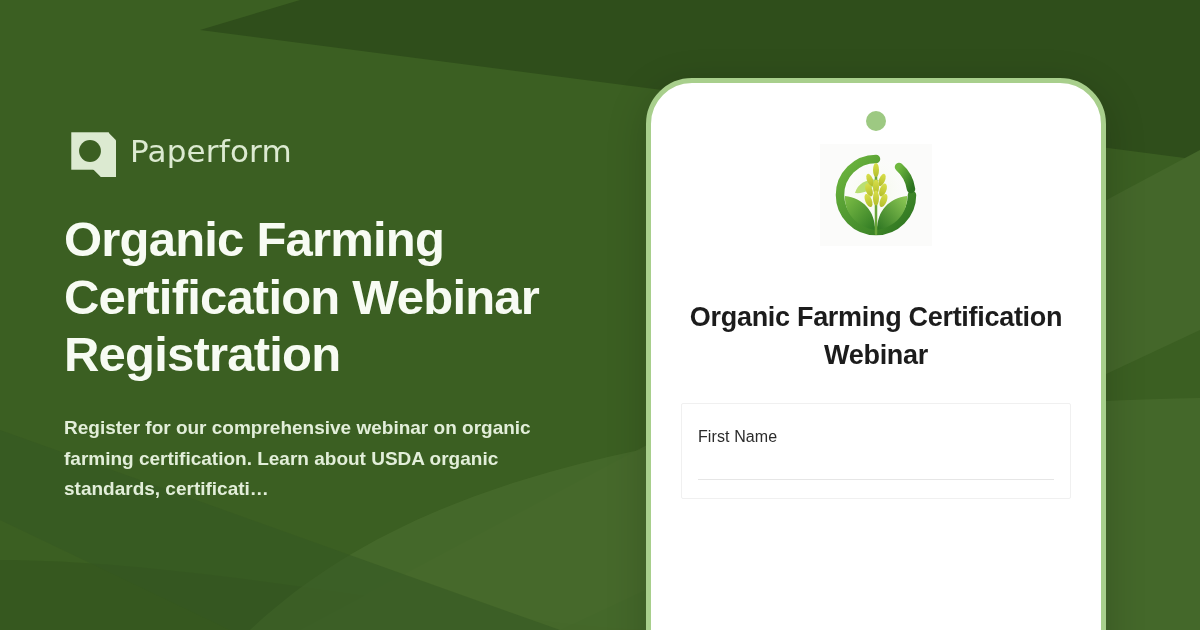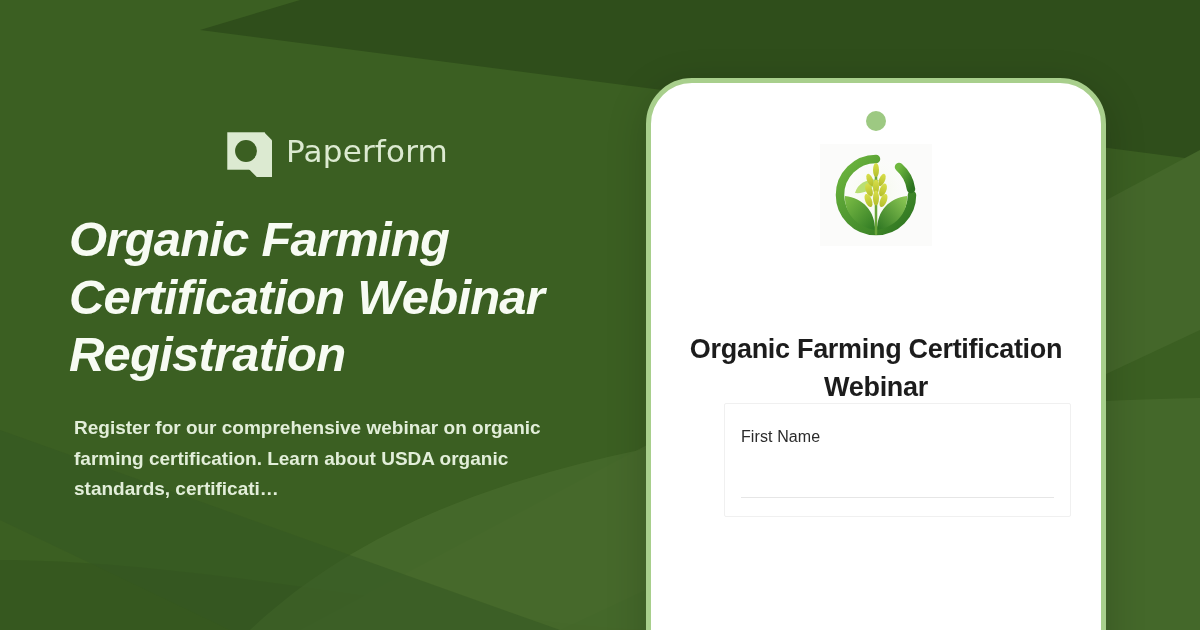--- a/index.html
+++ b/index.html
@@ -28,21 +28,20 @@
   .left-col {
     position: absolute;
     left: 64px;
     top: 0;
     width: 540px;
     height: 630px;
     display: flex;
     flex-direction: column;
     justify-content: center;
     z-index: 5;
-    align-items: center;
   }
 
   .brand {
     display: flex;
     align-items: center;
     gap: 14px;
     margin-bottom: 34px;
   }
   .brand-mark { width: 52px; height: 52px; flex: 0 0 52px; display: block; }
   .brand-word {
@@ -55,21 +54,20 @@
   }
 
   .headline {
     font-size: 49px;
     line-height: 1.17;
     font-weight: 700;
     color: #f7fbf3;
     letter-spacing: -0.8px;
     max-width: 530px;
     margin-bottom: 30px;
-    font-style: italic;
   }
 
   .subcopy {
     font-size: 19px;
     line-height: 1.6;
     color: #e2eed9;
     max-width: 520px;
     font-weight: 700;
   }
 
@@ -118,38 +116,36 @@
     top: 215px;
     left: 0;
     width: 100%;
     padding: 0 30px;
     text-align: center;
     font-size: 27px;
     line-height: 1.42;
     font-weight: 700;
     color: #1c1c1c;
     letter-spacing: -0.3px;
-    margin-top: 32px;
   }
 
   .form-fields {
     position: absolute;
     top: 320px;
     left: 30px;
     right: 30px;
   }
 
   .field-card {
     background: #ffffff;
     border: 1px solid #f0f0f0;
     border-radius: 2px;
     padding: 24px 16px 0 16px;
-    height: 114px;
+    height: 96px;
     position: relative;
-    margin-left: 43px;
   }
   .field-card + .field-card { margin-top: 0; border-top: none; }
 
   .field-label {
     font-size: 16px;
     color: #2b2b2b;
     font-weight: 400;
     letter-spacing: 0.1px;
   }
 

